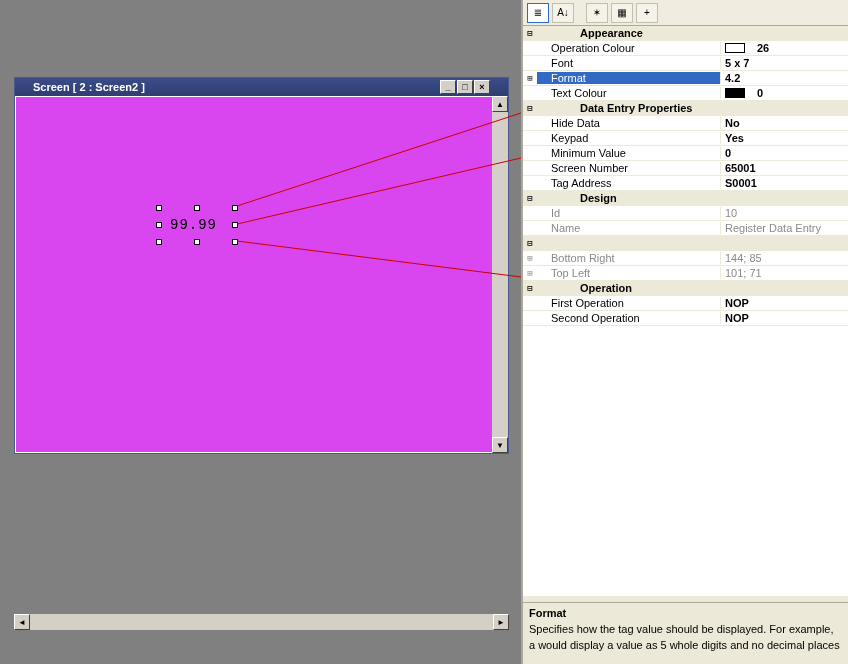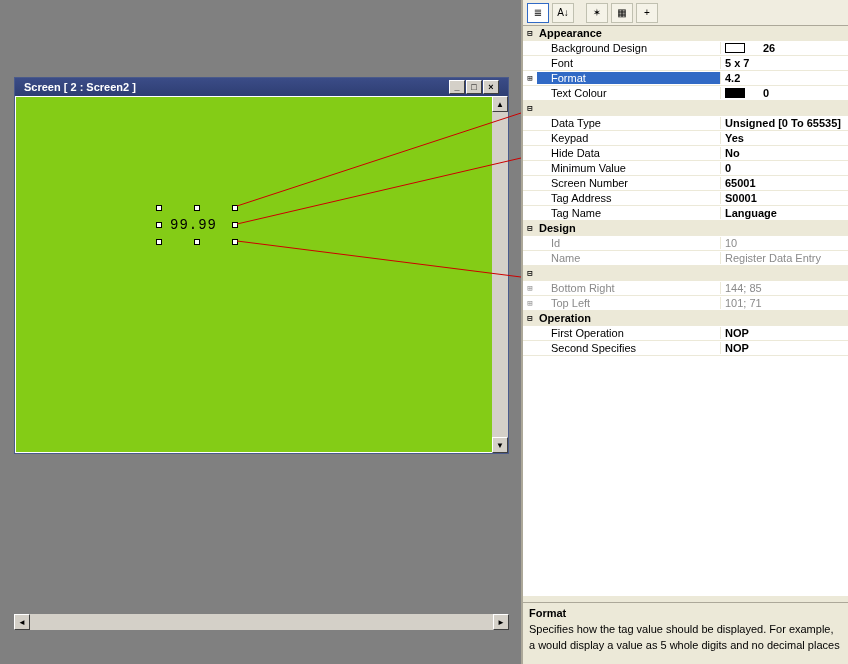--- a/index.html
+++ b/index.html
@@ -25,39 +25,39 @@
   left: 14px; top: 77px;
   width: 495px; height: 377px;
   background: #fff;
   border: 1px solid #4a5a8a;
 }
 .titlebar {
   height: 18px;
   background: linear-gradient(#3b4c87,#2e3e73);
   color: #fff;
   display: flex; align-items: center;
-  padding: 0 9px;
+  padding: 0 18px;
   font-size: 11px;
   font-weight: bold;
 }
 .titlebar .spacer { flex: 1; }
 .titlebar .wbtn {
   width: 16px; height: 14px;
   background: #d4d0c8;
   border: 1px solid #fff;
   border-right-color: #404040; border-bottom-color: #404040;
   margin-left: 1px;
   display: flex; align-items: center; justify-content: center;
   font-size: 9px; color: #000;
   cursor: default;
 }
 .canvas {
   position: absolute;
   left: 1px; top: 19px; right: 16px; bottom: 1px;
-  background: #84cc16;
+  background: #d946ef;
 }
 .vscroll {
   position: absolute;
   right: 0; top: 18px; bottom: 0; width: 16px;
   background: #d4d0c8;
 }
 .vscroll .sbtn {
   position: absolute; left:0; width:16px; height:16px;
   background:#d4d0c8;
   border:1px solid #fff; border-right-color:#404040; border-bottom-color:#404040;
@@ -138,27 +138,27 @@
   width: 14px; text-align: center;
   cursor: default;
   font-size: 9px;
   font-family: monospace;
 }
 .pg-name {
   flex: 0 0 183px;
   padding-left: 2px;
   overflow: hidden; white-space: nowrap;
 }
-.pg-row.cat .pg-name { flex: 1; }
+.pg-row.cat .pg-name { flex: 1; margin-left: 41px; }
 .pg-val {
   flex: 1;
   padding-left: 4px;
   border-left: 1px solid #ece9d8;
   overflow: hidden; white-space: nowrap;
-  display:flex; align-items:center; gap:18px;
+  display:flex; align-items:center; gap:12px;
 }
 .pg-val.bold { font-weight: bold; }
 .pg-row.sel .pg-name { background:#316ac5; color:#fff; }
 .pg-row.sub .pg-name { padding-left: 14px; }
 .pg-row.disabled { color:#8a8a8a;justify-content:center; }
 .swatch { width:20px; height:10px; border:1px solid #000; display:inline-block; }
 .swatch.white{background:#fff}
 .swatch.black{background:#000}
 
 .desc {
@@ -237,21 +237,21 @@
   </div>
 
   <div class="prop-grid">
 
     <div class="pg-row cat">
       <span class="pg-exp">⊟</span>
       <span class="pg-name">Appearance</span>
     </div>
     <div class="pg-row sub">
       <span class="pg-exp"></span>
-      <span class="pg-name">Background Design</span>
+      <span class="pg-name">Operation Colour</span>
       <span class="pg-val bold">
           <span class="swatch white"></span>
           <span>26</span>
         </span>
     </div>
     <div class="pg-row sub">
       <span class="pg-exp"></span>
       <span class="pg-name">Font</span>
       <span class="pg-val bold">5 x 7</span>
     </div>
@@ -264,55 +264,46 @@
       <span class="pg-exp"></span>
       <span class="pg-name">Text Colour</span>
       <span class="pg-val bold">
           <span class="swatch black"></span>
           <span>0</span>
         </span>
     </div>
 
     <div class="pg-row cat">
       <span class="pg-exp">⊟</span>
-    </div>
-    <div class="pg-row sub">
-      <span class="pg-exp"></span>
-      <span class="pg-name">Data Type</span>
-      <span class="pg-val bold">Unsigned [0 To 65535]</span>
+      <span class="pg-name">Data Entry Properties</span>
+    </div>
+    <div class="pg-row sub">
+      <span class="pg-exp"></span>
+      <span class="pg-name">Hide Data</span>
+      <span class="pg-val bold">No</span>
     </div>
     <div class="pg-row sub">
       <span class="pg-exp"></span>
       <span class="pg-name">Keypad</span>
       <span class="pg-val bold">Yes</span>
     </div>
     <div class="pg-row sub">
       <span class="pg-exp"></span>
-      <span class="pg-name">Hide Data</span>
-      <span class="pg-val bold">No</span>
-    </div>
-    <div class="pg-row sub">
-      <span class="pg-exp"></span>
       <span class="pg-name">Minimum Value</span>
       <span class="pg-val bold">0</span>
     </div>
     <div class="pg-row sub">
       <span class="pg-exp"></span>
       <span class="pg-name">Screen Number</span>
       <span class="pg-val bold">65001</span>
     </div>
     <div class="pg-row sub">
       <span class="pg-exp"></span>
       <span class="pg-name">Tag Address</span>
       <span class="pg-val bold">S0001</span>
-    </div>
-    <div class="pg-row sub">
-      <span class="pg-exp"></span>
-      <span class="pg-name">Tag Name</span>
-      <span class="pg-val bold">Language</span>
     </div>
 
     <div class="pg-row cat">
       <span class="pg-exp">⊟</span>
       <span class="pg-name">Design</span>
     </div>
     <div class="pg-row sub disabled">
       <span class="pg-exp"></span>
       <span class="pg-name">Id</span>
       <span class="pg-val">10</span>
@@ -341,21 +332,21 @@
       <span class="pg-exp">⊟</span>
       <span class="pg-name">Operation</span>
     </div>
     <div class="pg-row sub">
       <span class="pg-exp"></span>
       <span class="pg-name">First Operation</span>
       <span class="pg-val bold">NOP</span>
     </div>
     <div class="pg-row sub">
       <span class="pg-exp"></span>
-      <span class="pg-name">Second Specifies</span>
+      <span class="pg-name">Second Operation</span>
       <span class="pg-val bold">NOP</span>
     </div>
 
   </div>
 
   <div class="desc">
     <div class="desc-title">Format</div>
     <div class="desc-body">Specifies how the tag value should be displayed. For example, a  would display a value as 5 whole digits and no decimal places </div>
   </div>
 </div>

